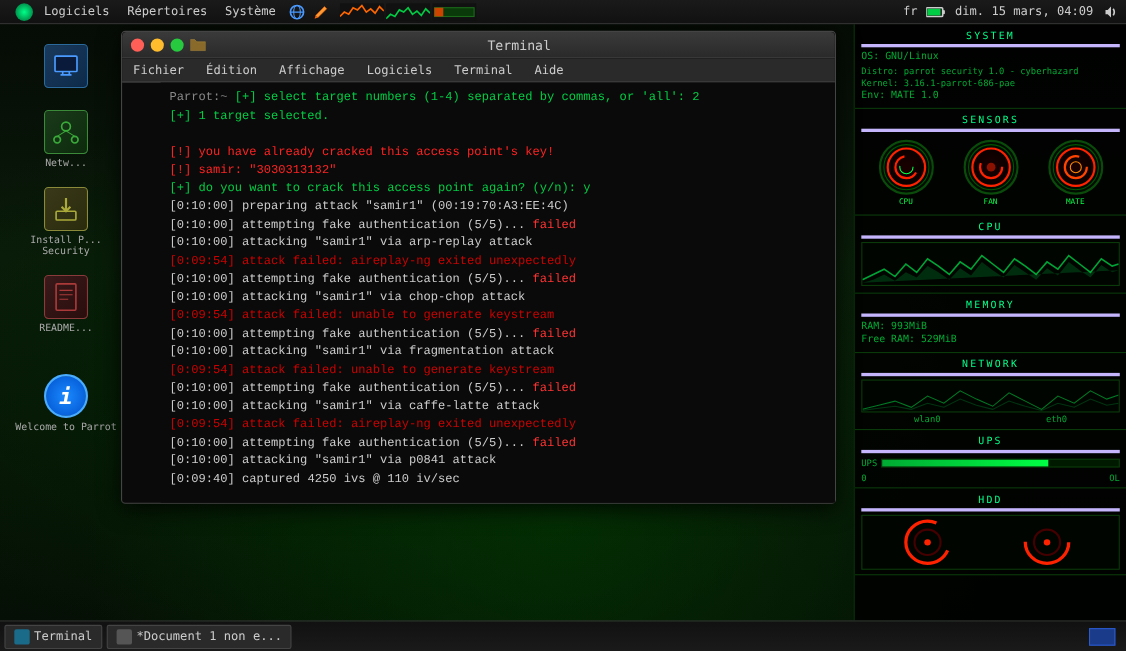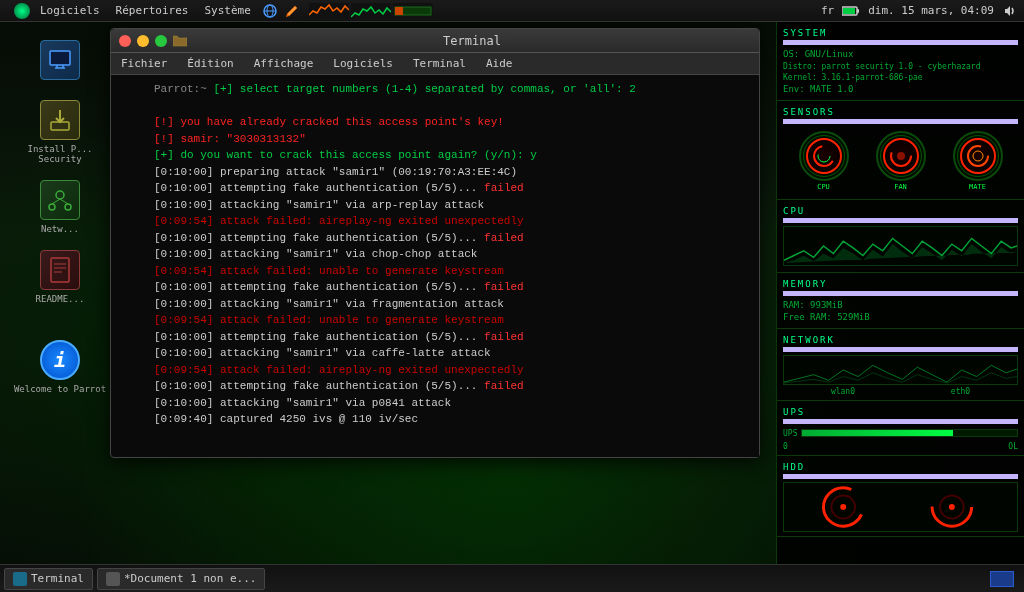--- a/index.html
+++ b/index.html
@@ -199,24 +199,25 @@
     }
 
     .sysmon-section {
       border-bottom: 1px solid #0a3a0a;
       padding: 4px 6px;
     }
 
     .sysmon-title {
       color: #00ff88;
       font-size: 9px;
+      text-align: center;
       text-transform: uppercase;
       letter-spacing: 2px;
       padding: 2px 0;
-      border-bottom: 5px solid #c4b5fd;
+      border-bottom: 3px solid #c4b5fd;
       margin-bottom: 3px;
     }
 
     .sysmon-row {
       display: flex;
       justify-content: space-between;
       font-size: 9px;
       color: #00aa33;
       line-height: 1.4;
     }
@@ -485,43 +486,43 @@
           <rect x="3" y="2" width="18" height="12" fill="#0a1a3a"></rect>
           <line x1="9" y1="15" x2="9" y2="18" stroke="#4a9aff" stroke-width="1.5"></line>
           <line x1="15" y1="15" x2="15" y2="18" stroke="#4a9aff" stroke-width="1.5"></line>
           <line x1="7" y1="18" x2="17" y2="18" stroke="#4a9aff" stroke-width="1.5"></line>
         </svg>
       </div>
     </div>
 
 
     <div class="sidebar-item">
-      <div class="sidebar-icon icon-install">
-        <svg width="24" height="24" viewBox="0 0 24 24">
-          <rect x="3" y="14" width="18" height="8" rx="1" fill="none" stroke="#aaaa3a" stroke-width="1.5"></rect>
-          <path d="M12 2 L12 14 M8 10 L12 14 L16 10" fill="none" stroke="#aaaa3a" stroke-width="2"></path>
-        </svg>
-      </div>
-      <span style="color:#aaa;font-size:9px;text-align:center;">Install P...<br>Security</span>
-    </div>
-
-    <div class="sidebar-item">
       <div class="sidebar-icon icon-network">
         <svg width="26" height="22" viewBox="0 0 26 22">
           <circle cx="13" cy="6" r="4" fill="none" stroke="#3aaa3a" stroke-width="1.5"></circle>
           <circle cx="5" cy="18" r="3" fill="none" stroke="#3aaa3a" stroke-width="1.5"></circle>
           <circle cx="21" cy="18" r="3" fill="none" stroke="#3aaa3a" stroke-width="1.5"></circle>
           <line x1="13" y1="10" x2="5" y2="15" stroke="#3aaa3a" stroke-width="1"></line>
           <line x1="13" y1="10" x2="21" y2="15" stroke="#3aaa3a" stroke-width="1"></line>
         </svg>
       </div>
       <span style="color:#aaa;font-size:9px;">Netw...</span>
     </div>
 
     <div class="sidebar-item">
+      <div class="sidebar-icon icon-install">
+        <svg width="24" height="24" viewBox="0 0 24 24">
+          <rect x="3" y="14" width="18" height="8" rx="1" fill="none" stroke="#aaaa3a" stroke-width="1.5"></rect>
+          <path d="M12 2 L12 14 M8 10 L12 14 L16 10" fill="none" stroke="#aaaa3a" stroke-width="2"></path>
+        </svg>
+      </div>
+      <span style="color:#aaa;font-size:9px;text-align:center;">Install P...<br>Security</span>
+    </div>
+
+    <div class="sidebar-item">
       <div class="sidebar-icon icon-readme">
         <svg width="24" height="26" viewBox="0 0 24 26">
           <rect x="3" y="1" width="18" height="24" rx="1" fill="none" stroke="#aa3a3a" stroke-width="1.5"></rect>
           <line x1="6" y1="7" x2="18" y2="7" stroke="#aa3a3a" stroke-width="1"></line>
           <line x1="6" y1="11" x2="18" y2="11" stroke="#aa3a3a" stroke-width="1"></line>
           <line x1="6" y1="15" x2="14" y2="15" stroke="#aa3a3a" stroke-width="1"></line>
         </svg>
       </div>
       <span style="color:#aaa;font-size:9px;">README...</span>
     </div>
@@ -547,20 +548,21 @@
       <span class="menu-item">Fichier</span>
       <span class="menu-item">Édition</span>
       <span class="menu-item">Affichage</span>
       <span class="menu-item">Logiciels</span>
       <span class="menu-item">Terminal</span>
       <span class="menu-item">Aide</span>
     </div>
     <div id="terminal-body">
 
     <div class="term-line"><span style="color:#888;">Parrot:~</span> <span class="t-green">[+]</span><span class="t-green"> select target numbers (1-4) separated by commas, or 'all': 2</span></div>
+        <div class="term-line"><span class="t-green">[+] 1 target selected.</span></div>
         <div class="term-line"><span class="t-green">&nbsp;</span></div>
         <div class="term-line"><span class="t-red">[!] you have already cracked this access point's key!</span></div>
         <div class="term-line"><span class="t-red">[!] samir: "3030313132"</span></div>
         <div class="term-line"><span class="t-green">[+] do you want to crack this access point again? (y/n): y</span></div>
         <div class="term-line"><span style="color:#cccccc">[0:10:00]</span><span style="color:#cccccc"> preparing attack "samir1" (00:19:70:A3:EE:4C)</span></div>
         <div class="term-line"><span style="color:#cccccc">[0:10:00]</span><span style="color:#cccccc"> attempting fake authentication (5/5)... </span><span style="color:#ff3333">failed</span></div>
         <div class="term-line"><span style="color:#cccccc">[0:10:00]</span><span style="color:#cccccc"> attacking "samir1" via arp-replay attack</span></div>
         <div class="term-line"><span style="color:#cc0000">[0:09:54]</span><span style="color:#cc0000"> attack failed: aireplay-ng exited unexpectedly</span></div>
         <div class="term-line"><span style="color:#cccccc">[0:10:00]</span><span style="color:#cccccc"> attempting fake authentication (5/5)... </span><span style="color:#ff3333">failed</span></div>
         <div class="term-line"><span style="color:#cccccc">[0:10:00]</span><span style="color:#cccccc"> attacking "samir1" via chop-chop attack</span></div>

